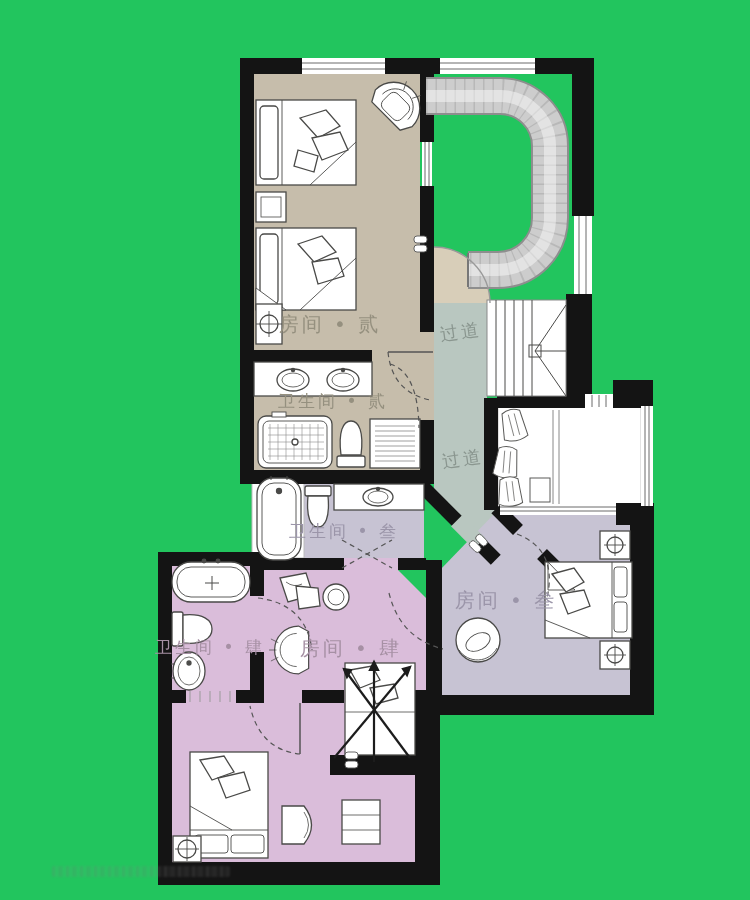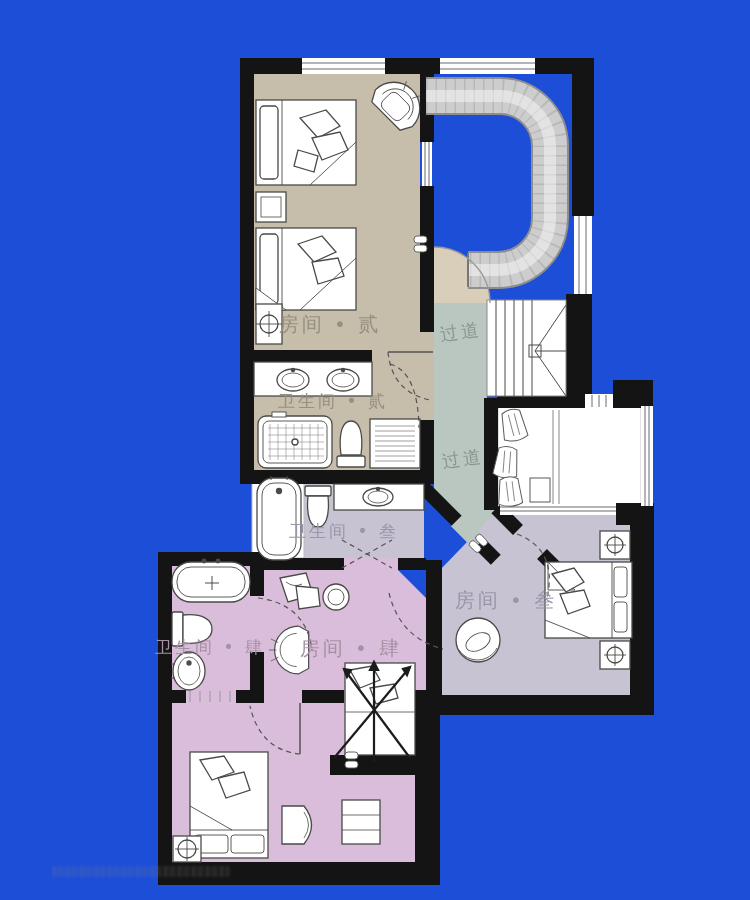--- a/index.html
+++ b/index.html
@@ -1,16 +1,16 @@
 <!DOCTYPE html>
 <html><head>
 <meta charset="utf-8">
 <style>
   html,body{margin:0;padding:0;background:#ffffff;}
-  .stage{position:relative;width:750px;height:900px;background:#1d4ed8;overflow:hidden;
+  .stage{position:relative;width:750px;height:900px;background:#22c55e;overflow:hidden;
          font-family:"DejaVu Sans","Liberation Sans",sans-serif;}
   svg{position:absolute;left:0;top:0;}
   text{font-family:"DejaVu Sans","Liberation Sans",sans-serif;}
   .room-label{letter-spacing:3px;}
   .watermark{position:absolute;left:52px;top:866px;width:178px;height:11px;opacity:.55;
     background:repeating-linear-gradient(90deg,rgba(120,120,120,.45) 0 3px,rgba(160,160,160,.15) 3px 6px,
       rgba(120,120,120,.35) 6px 11px,rgba(170,170,170,.10) 11px 14px);
     filter:blur(1.1px);border-radius:2px;}
 </style>
 </head>

